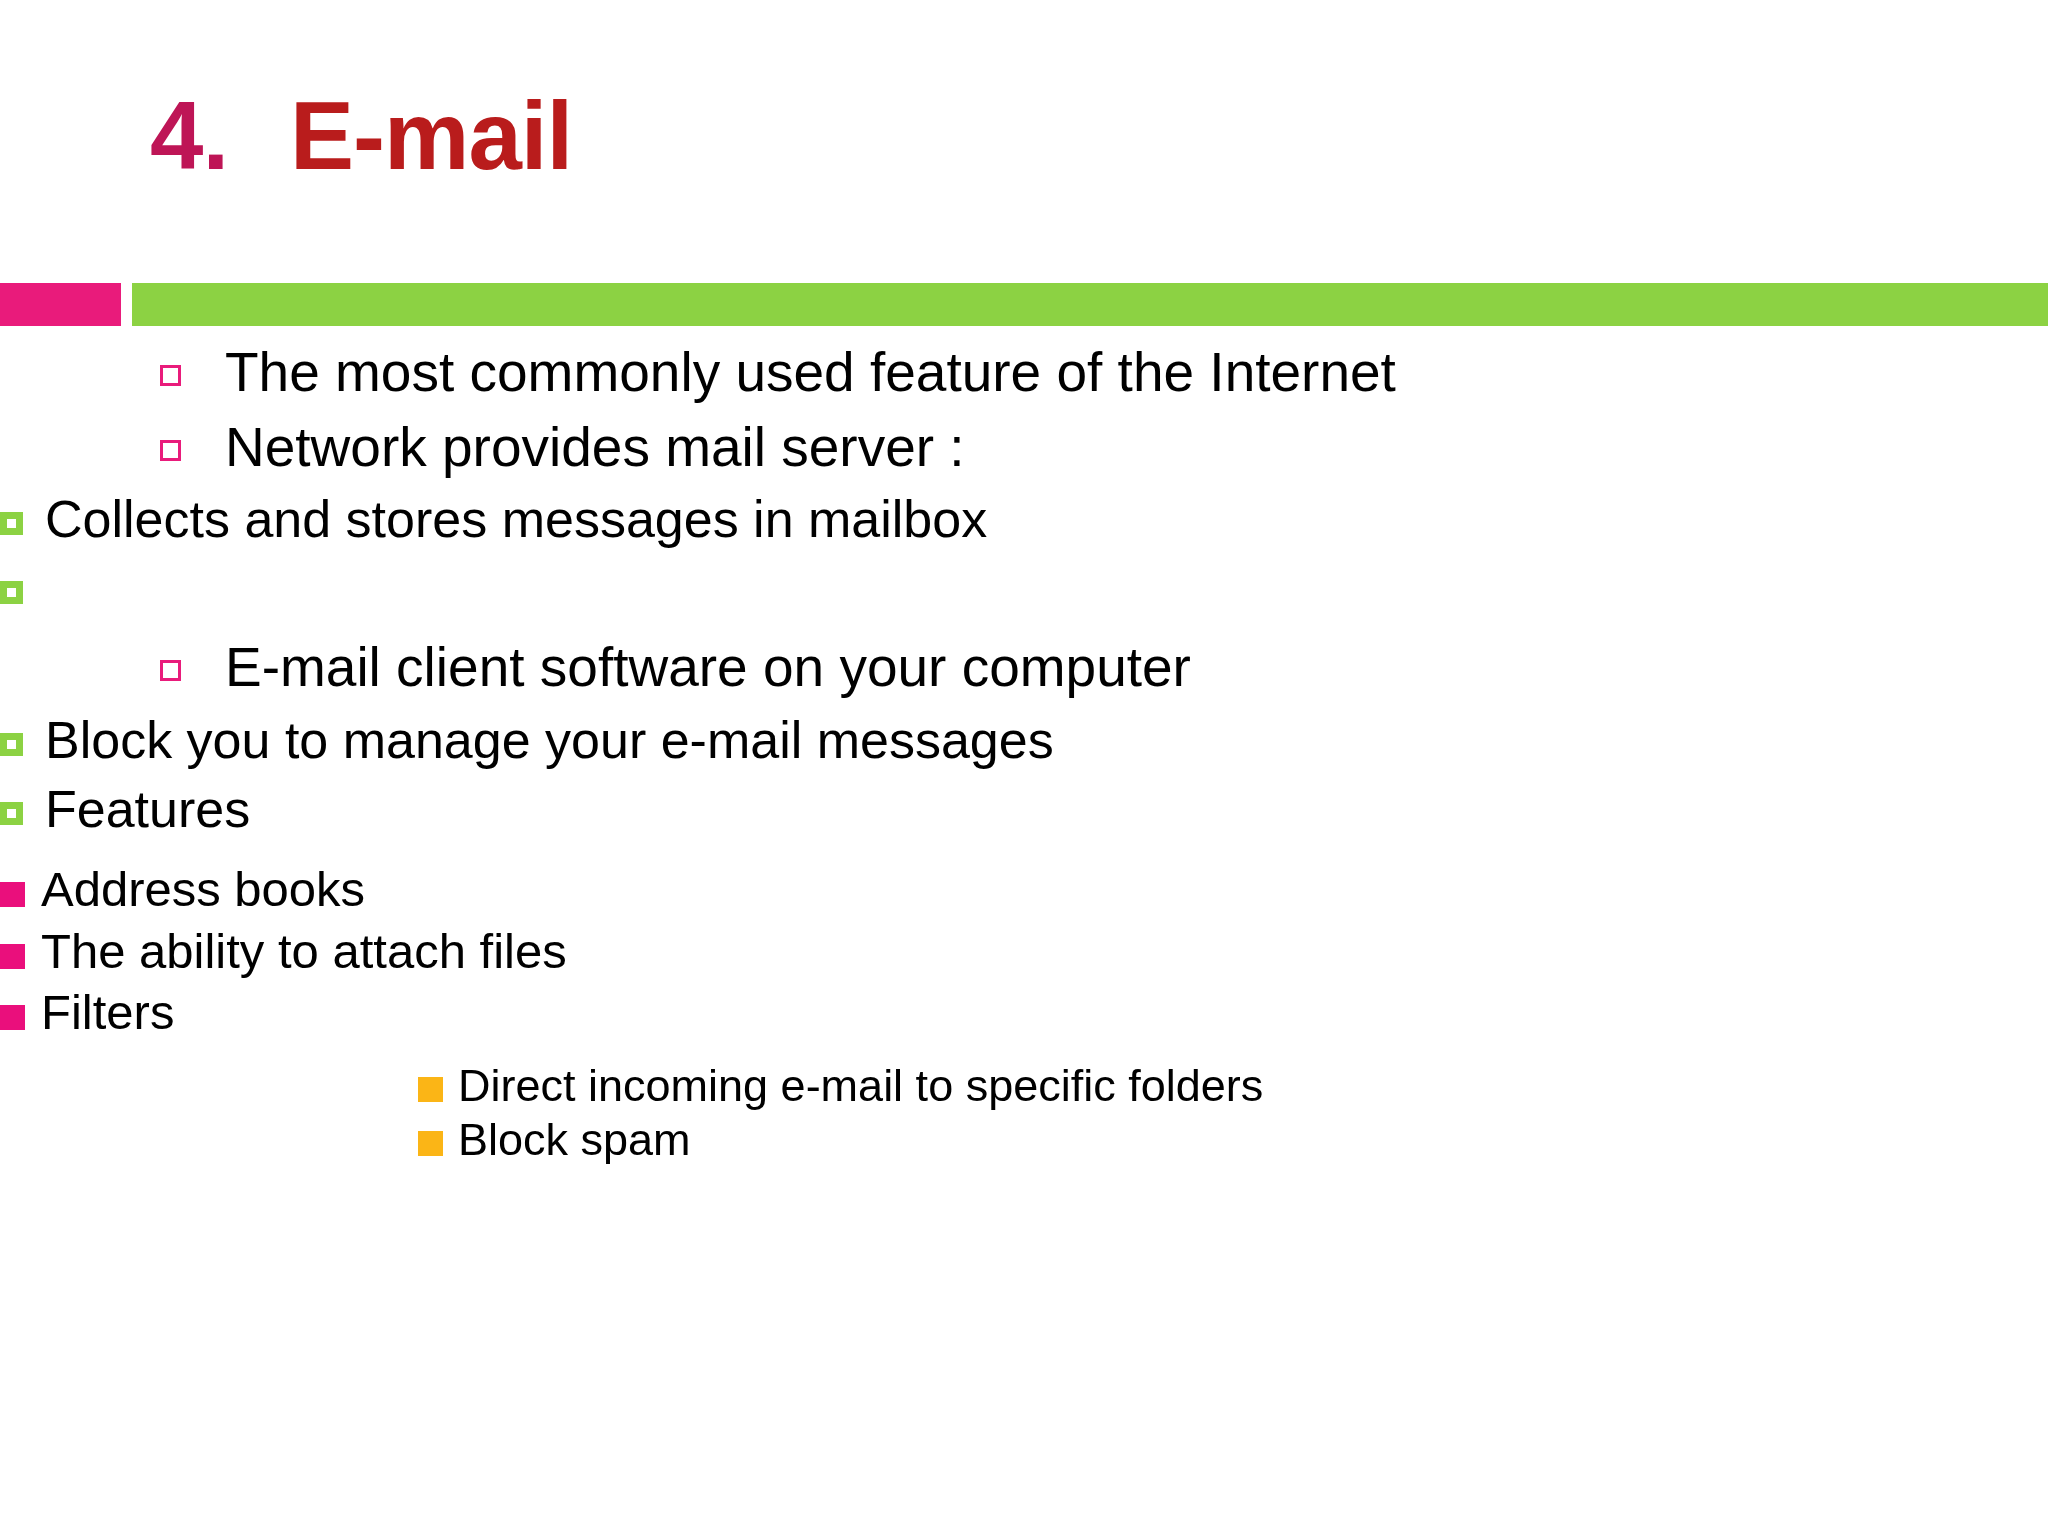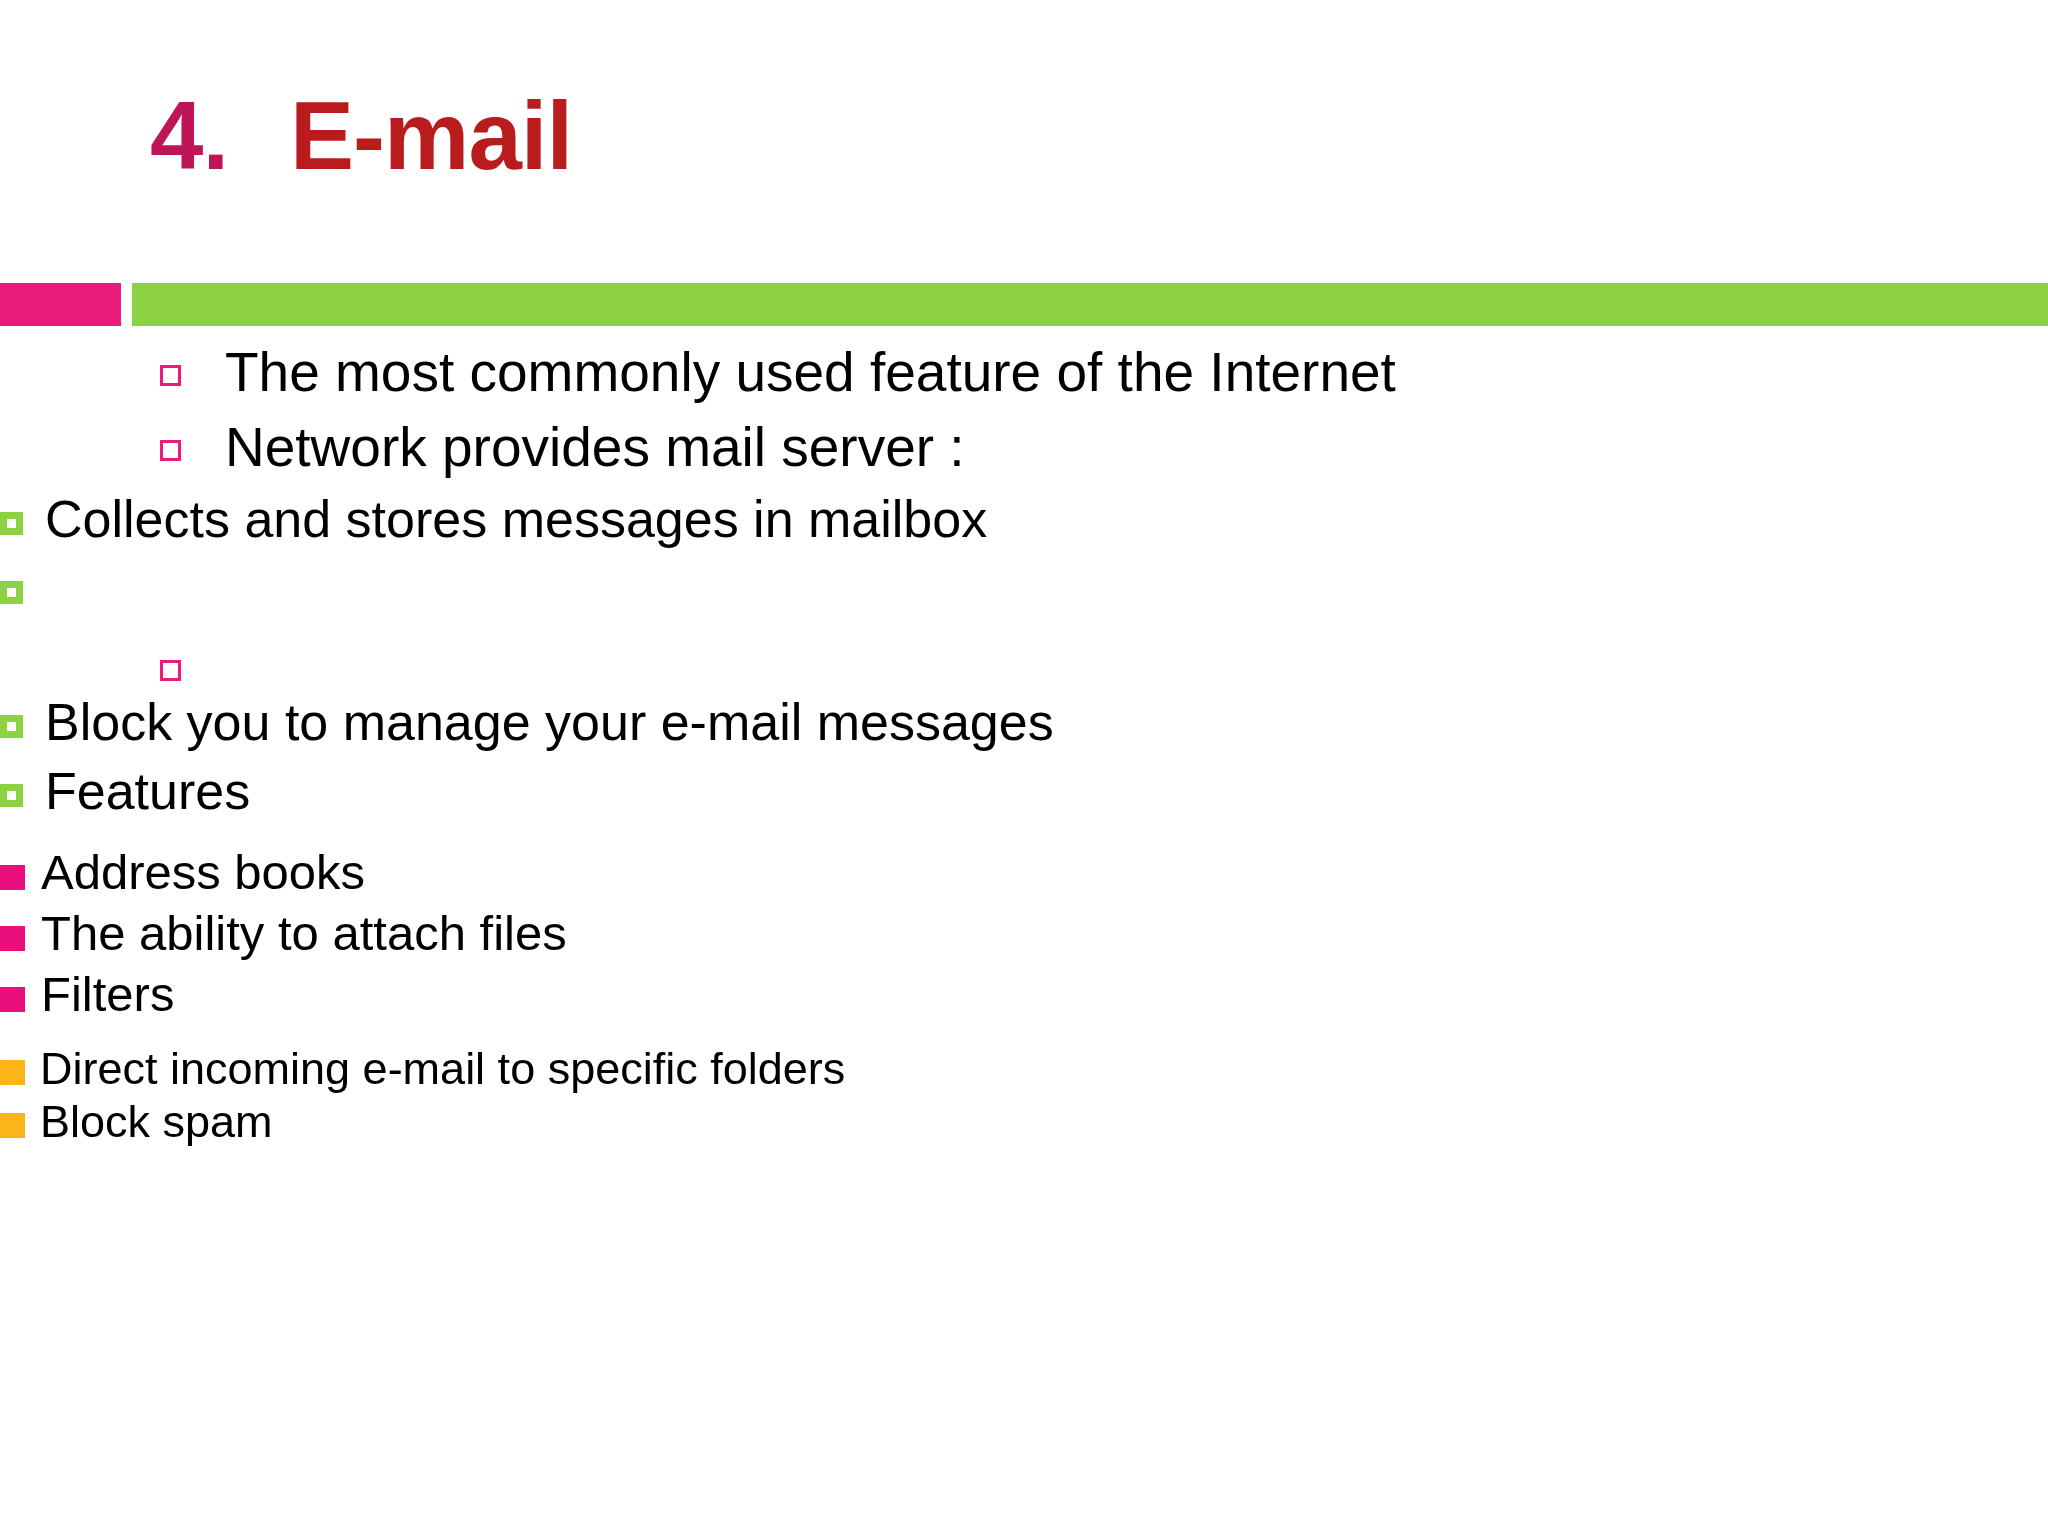--- a/index.html
+++ b/index.html
@@ -156,20 +156,21 @@
     margin-top: 20px;
     margin-right: 16px;
   }
   .lvl3 .bullet-text {
     font-size: 49px;
     line-height: 1.13;
   }
 
   
   .lvl4 {
+    padding-left: 418px;
     margin-bottom: 2px;
   }
   .lvl4 .marker {
     width: 25px;
     height: 25px;
     background: #fbb516;
     margin-top: 17px;
     margin-right: 15px;
   }
   .lvl4 .bullet-text {
@@ -213,20 +214,21 @@
     </div>
 
     <div class="bullet-row lvl2">
       <span class="marker"></span>
     </div>
 
     <div class="spacer-md"></div>
 
     <div class="bullet-row lvl1">
       <span class="marker"></span>
+      <span class="bullet-text">E-mail client software on your computer</span>
     </div>
 
     <div class="bullet-row lvl2">
       <span class="marker"></span>
       <span class="bullet-text">Block you to manage your e-mail messages</span>
     </div>
 
     <div class="bullet-row lvl2">
       <span class="marker"></span>
       <span class="bullet-text">Features</span>

